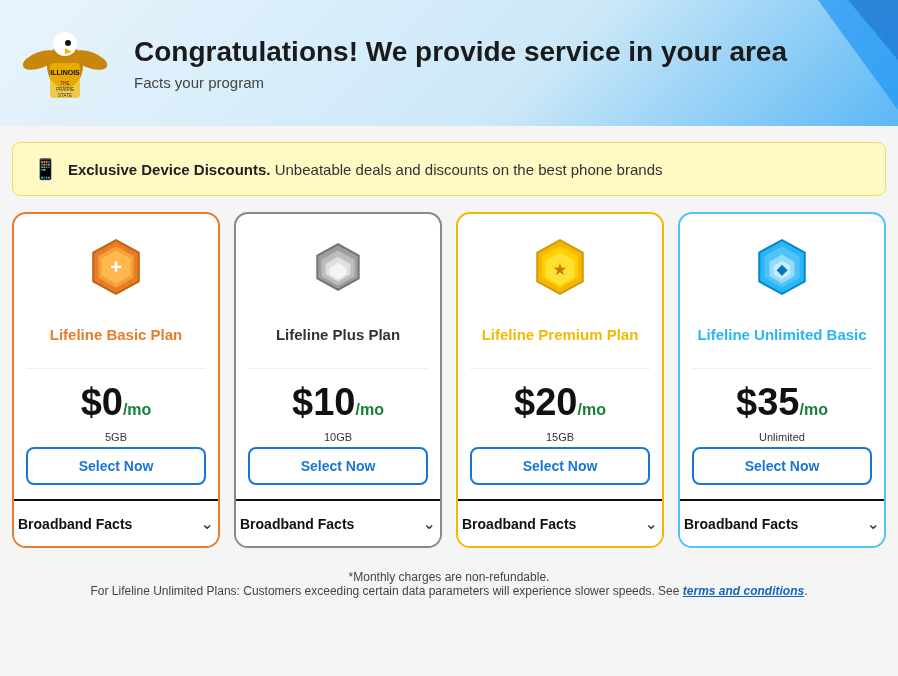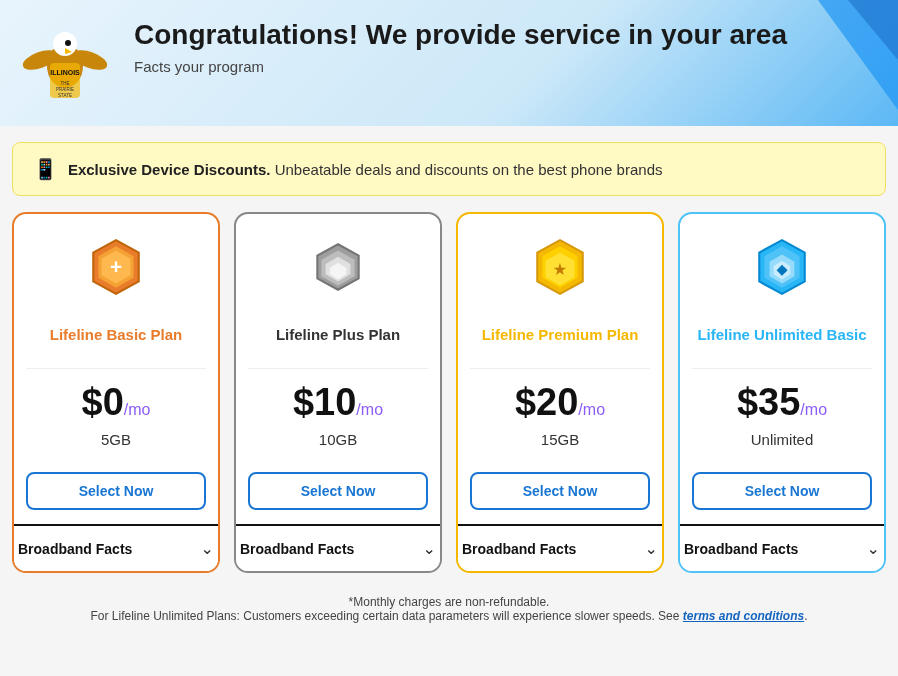--- a/index.html
+++ b/index.html
@@ -2,21 +2,21 @@
 <html><head>
   <meta charset="utf-8">
   <style>
     * { box-sizing: border-box; margin: 0; padding: 0; }
     body { font-family: 'Segoe UI', Arial, sans-serif; background: #f5f5f5; width: 898px; }
 
     
     .header {
       background: linear-gradient(135deg, #e8f4fd 0%, #cce8f8 60%, #5bb8f5 100%);
       display: flex;
-      align-items: flex-start;
+      align-items: center;
       padding: 18px 20px;
       position: relative;
       overflow: hidden;
       min-height: 110px;
     }
     .header-logo {
       width: 90px;
       height: 90px;
       margin-right: 24px;
       flex-shrink: 0;
@@ -117,26 +117,26 @@
       margin-bottom: 14px;
     }
 
     .plan-price {
       font-size: 38px;
       font-weight: 900;
       color: #111;
       line-height: 1;
       margin-bottom: 4px;
     }
-    .plan-price span.per { font-size: 16px; font-weight: 400; color: #8b5cf6; }
+    .plan-price span.per { font-size: 16px; font-weight: 700; color: #15803d; }
 
     .plan-data {
-      font-size: 15px;
+      font-size: 11px;
       color: #333;
-      margin-bottom: 24px;
+      margin-bottom: 4px;
       margin-top: 6px;
     }
 
     .select-btn {
       border: 2px solid #1976d2;
       background: #fff;
       color: #1976d2;
       border-radius: 8px;
       padding: 9px 2px;
       width: 100%;

